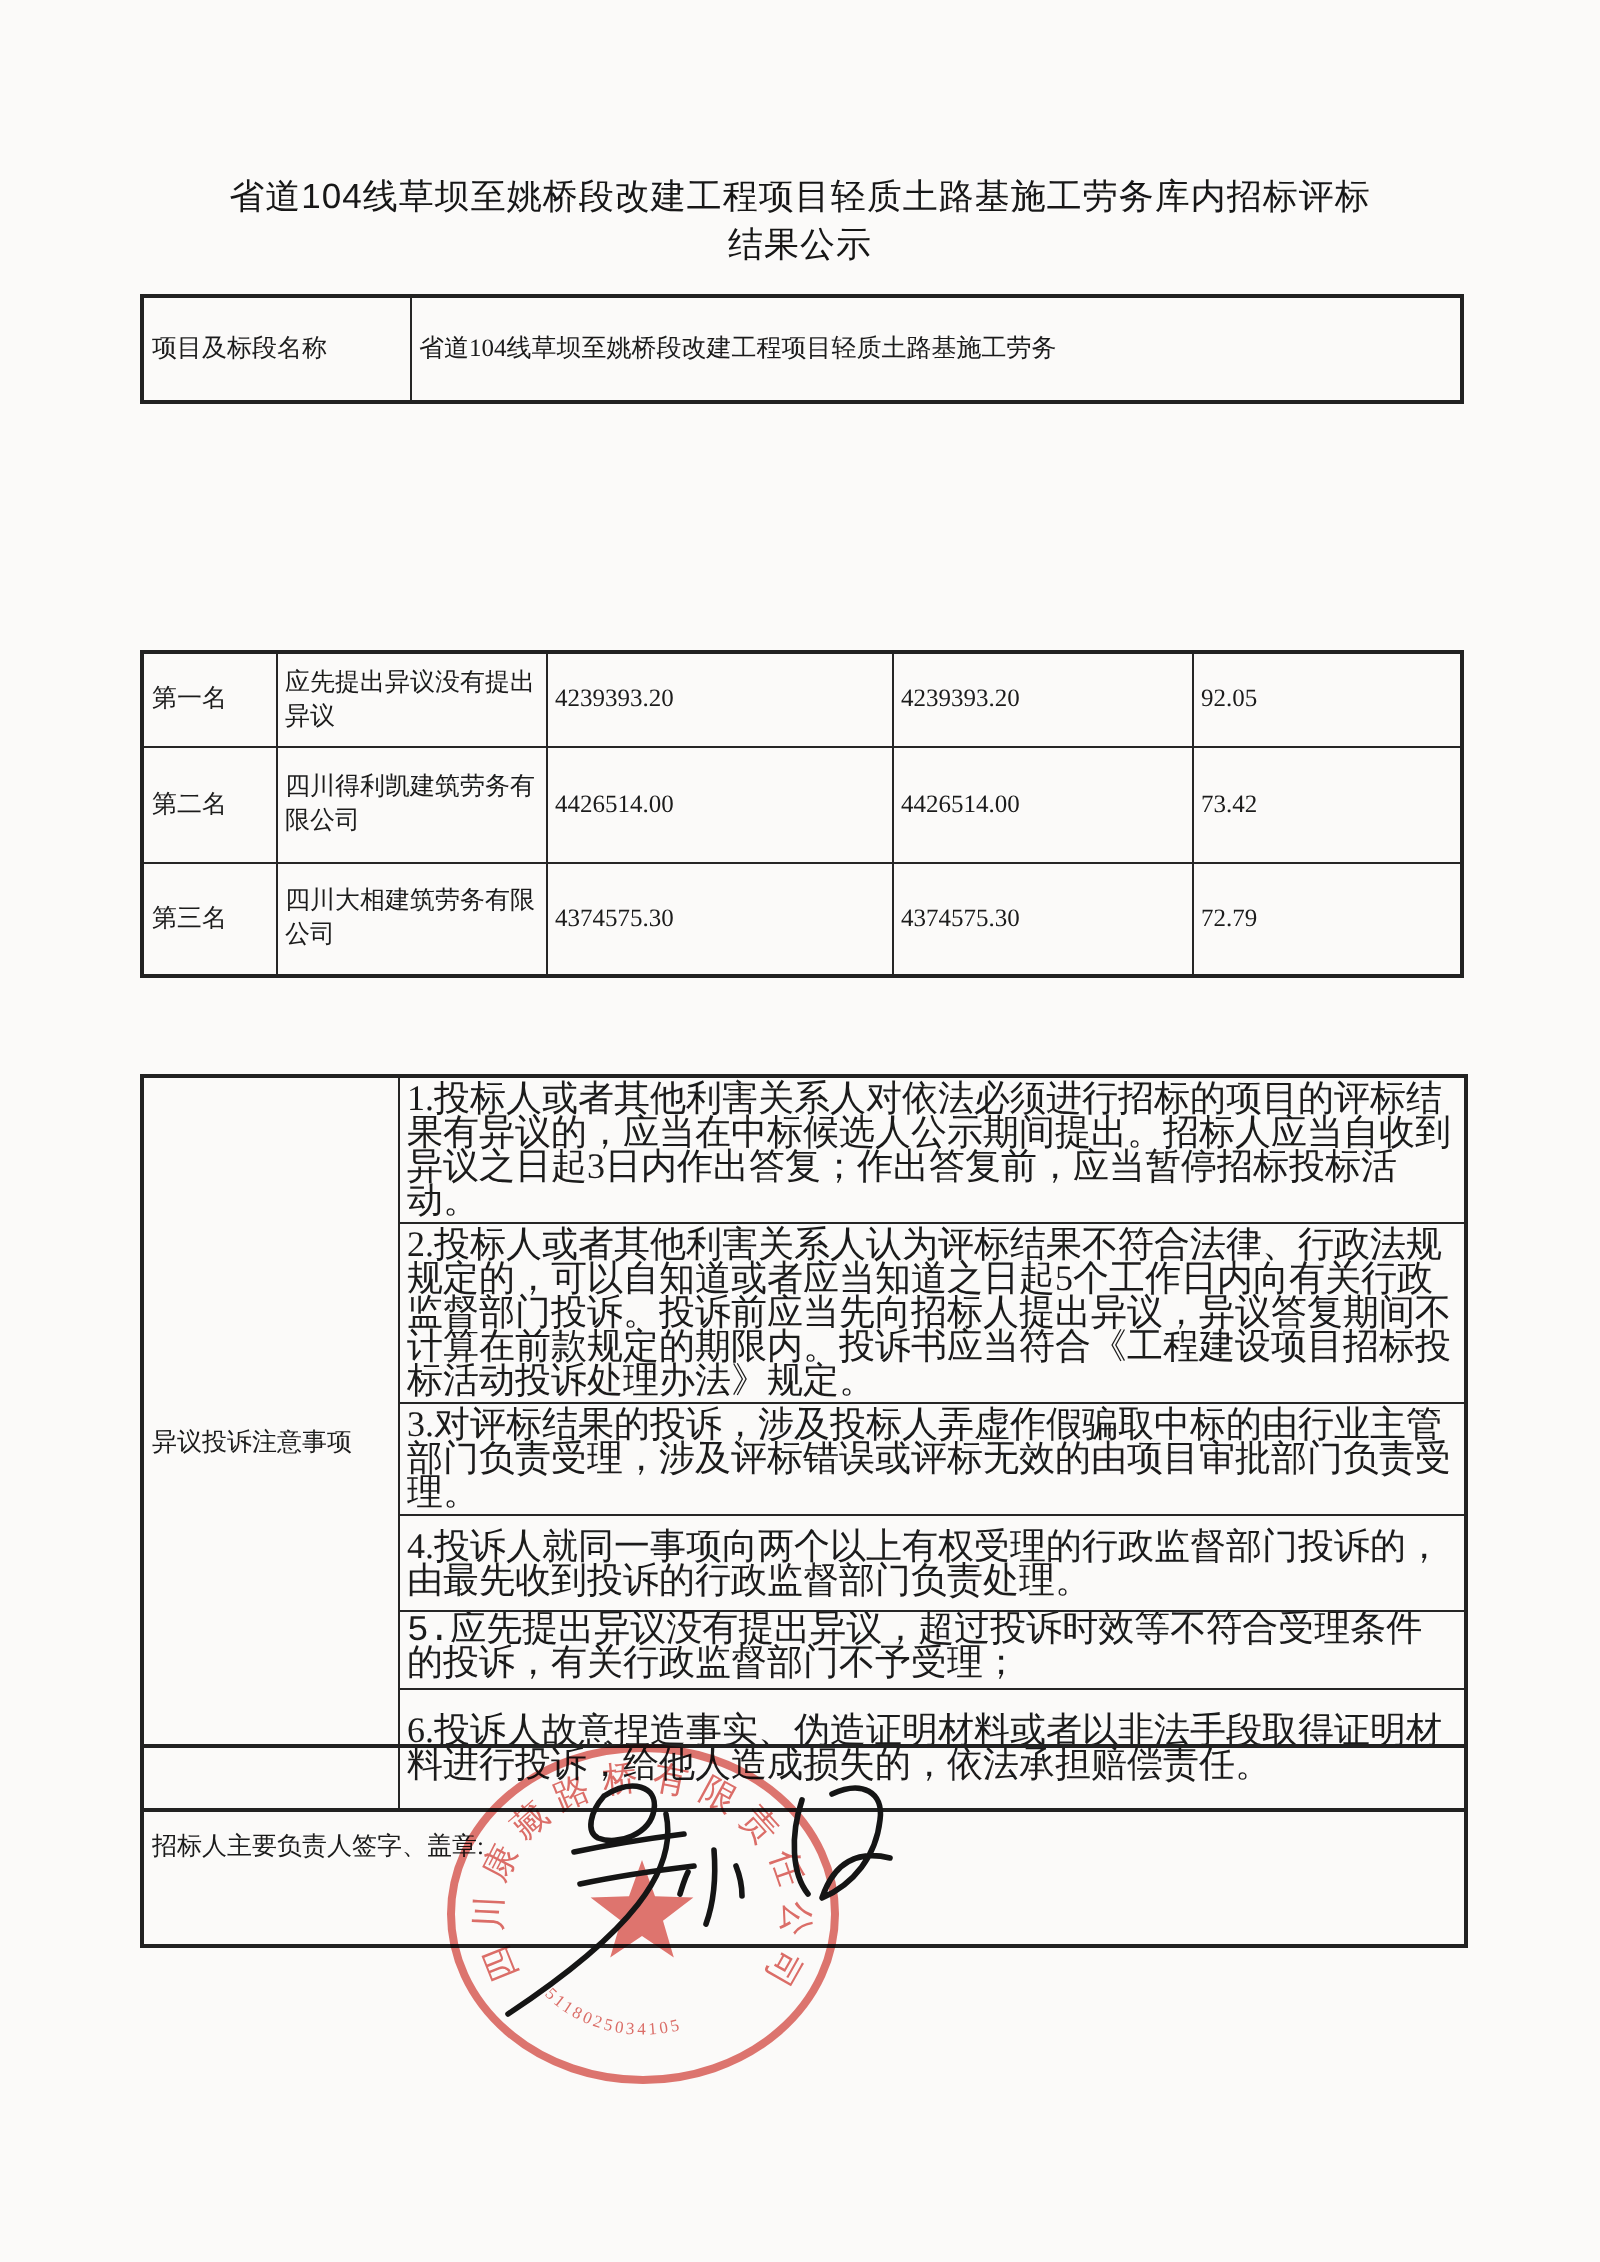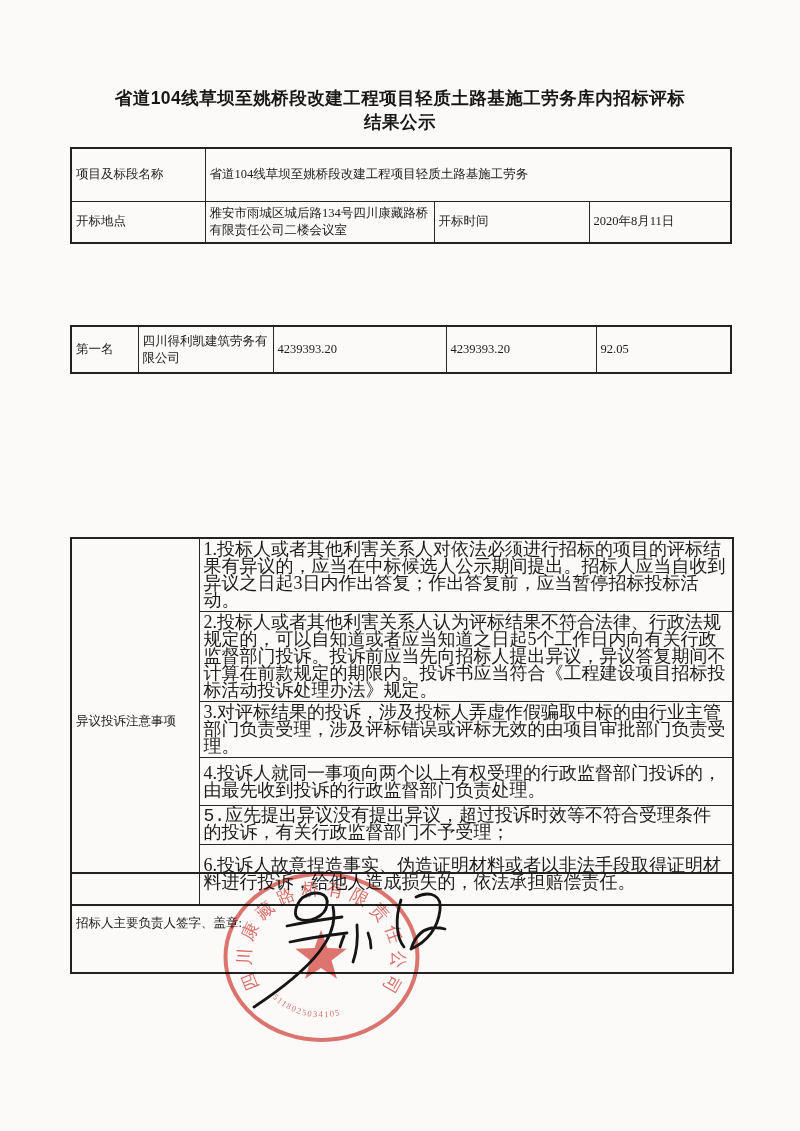--- a/index.html
+++ b/index.html
@@ -12,21 +12,21 @@
     overflow:hidden;
   }
   .page{
     position:absolute;left:0;top:0;width:800px;height:1131px;
     background:#fbfaf9;
   }
   .doc-title{
     position:absolute;left:50%;top:86px;transform:translateX(-50%);
     width:640px;text-align:center;
     font-family:"Liberation Sans", sans-serif;
-    font-weight:bold;font-size:17.5px;line-height:24px;
+    font-weight:normal;font-size:17.5px;line-height:24px;
     letter-spacing:0.5px;color:#171717;
     white-space:pre-line;
   }
   table.tbl{
     position:absolute;left:70px;width:662px;
     border-collapse:collapse;table-layout:fixed;
     font-size:12.5px;color:#1b1b1b;
   }
   table.tbl td{
     border:1.5px solid #262626;
@@ -79,44 +79,52 @@
         <col style="width:134px">
         <col style="width:229px">
         <col style="width:155px">
         <col style="width:142px">
       </colgroup>
     <tbody>
         <tr>
       <td>项目及标段名称</td>
       <td colspan="3" class="val-left">省道104线草坝至姚桥段改建工程项目轻质土路基施工劳务</td>
     </tr>
-    <tr>
-      <td>开标地点</td>
-      <td>雅安市雨城区城后路134号四川康藏路桥有限责任公司二楼会议室</td>
-      <td>开标时间</td>
-      <td>2020年8月11日</td>
-    </tr>
   </tbody>
     </table>
 
   <table class="tbl" id="t-cand">
     <colgroup>
         <col style="width:67px">
         <col style="width:135px">
         <col style="width:173px">
         <col style="width:150px">
         <col style="width:135px">
       </colgroup>
     <tbody>
     <tr>
       <td>第一名</td>
-      <td>四川得利凯建筑劳务有限公司</td>
+      <td>应先提出异议没有提出异议</td>
       <td>4239393.20</td>
       <td>4239393.20</td>
       <td>92.05</td>
+    </tr>
+    <tr>
+      <td>第二名</td>
+      <td>四川得利凯建筑劳务有限公司</td>
+      <td>4426514.00</td>
+      <td>4426514.00</td>
+      <td>73.42</td>
+    </tr>
+    <tr>
+      <td>第三名</td>
+      <td>四川大相建筑劳务有限公司</td>
+      <td>4374575.30</td>
+      <td>4374575.30</td>
+      <td>72.79</td>
     </tr>
   </tbody>
     </table>
 
   <table class="tbl" id="t-notes">
     <colgroup>
         <col style="width:128px">
         <col style="width:534px">
       </colgroup>
     <tbody>

